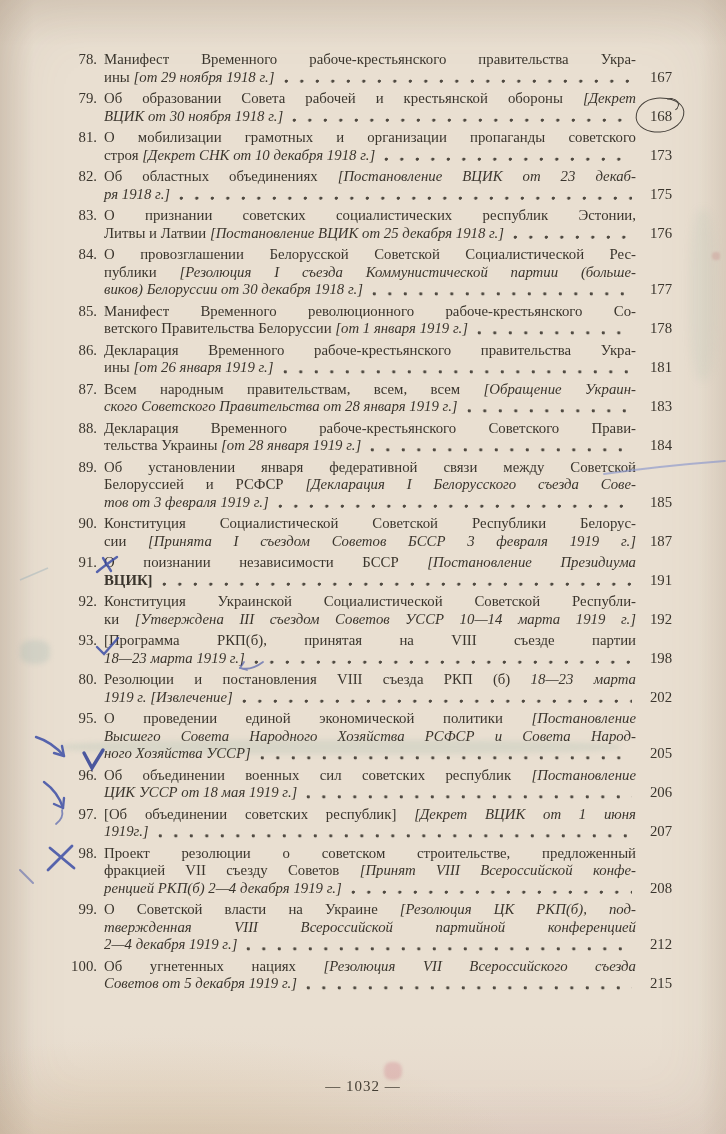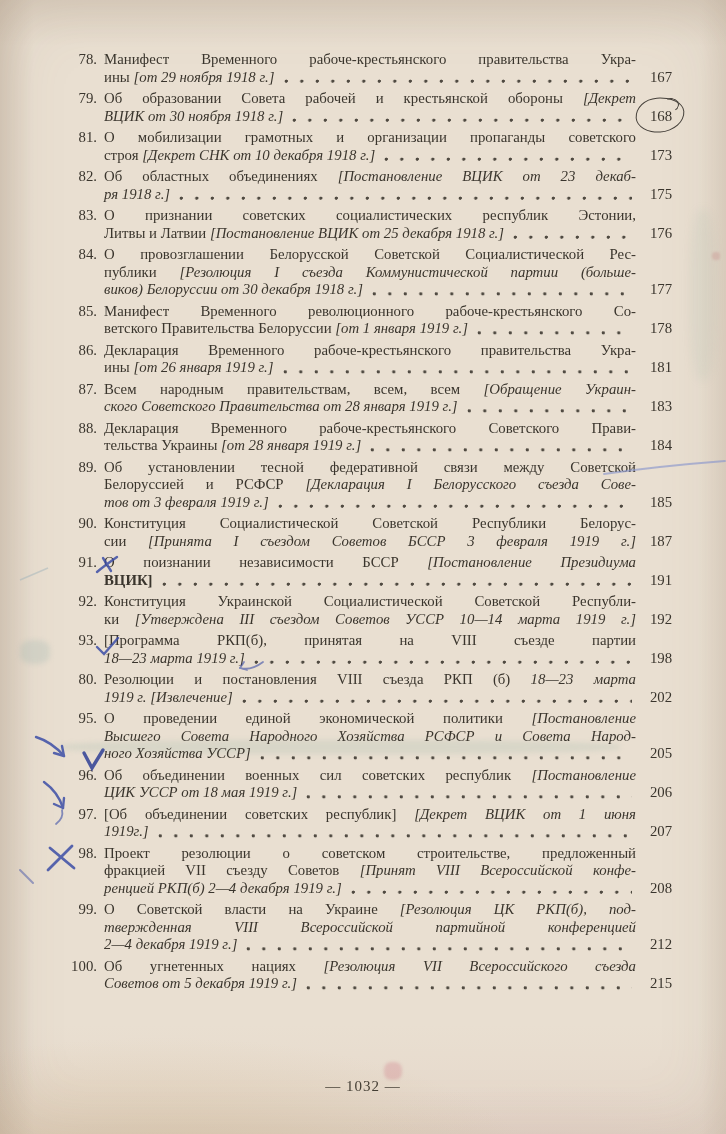--- a/index.html
+++ b/index.html
@@ -167,21 +167,21 @@
           <div class="ln last">
             <span class="runs"><span>тельства Украины </span><span class="it">[от 28 января 1919 г.]</span></span>
             <span class="lead"></span>
           </div>
         </div>
         <span class="pg"><span class="pgnum">184</span></span>
       </div>
       <div class="entry">
         <span class="num">89.</span>
         <div class="body">
-          <div class="ln just"><span>Об установлении тесной федеративной связи между Советской</span></div>
+          <div class="ln just"><span>Об установлении января федеративной связи между Советской</span></div>
           <div class="ln just"><span>Белоруссией и РСФСР </span><span class="it">[Декларация I Белорусского съезда Сове-</span></div>
           <div class="ln last">
             <span class="runs"><span class="it">тов от 3 февраля 1919 г.]</span></span>
             <span class="lead"></span>
           </div>
         </div>
         <span class="pg"><span class="pgnum">185</span></span>
       </div>
       <div class="entry">
         <span class="num">90.</span>

